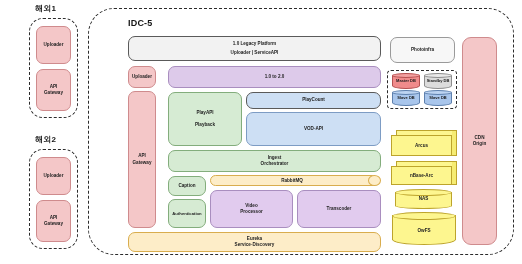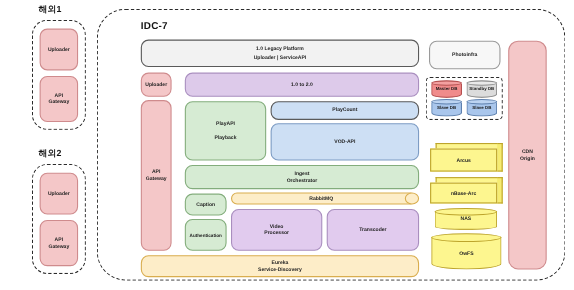--- a/index.html
+++ b/index.html
@@ -131,21 +131,21 @@
   <div class="node pink" style="left:36px; top:69px; width:35px; height:42px; white-space:pre-line;">API
 Gateway</div>
 
   <div class="region-title" style="left:35px; top:134px;">해외2</div>
   <div class="region" style="left:29px; top:149px; width:49px; height:100px;"></div>
   <div class="node pink" style="left:36px; top:157px; width:35px; height:38px;">Uploader</div>
   <div class="node pink" style="left:36px; top:200px; width:35px; height:42px; white-space:pre-line;">API
 Gateway</div>
 
   <div class="region" style="left:88px; top:8px; width:426px; height:247px; border-radius:26px;"></div>
-  <div class="region-title idc-title" style="left:128px; top:18px;">IDC-7</div>
+  <div class="region-title idc-title" style="left:128px; top:18px;">IDC-5</div>
 
   <div class="node gray" style="left:128px; top:36px; width:253px; height:25px; flex-direction:column; gap:2.5px;">
     <div>1.0 Legacy Platform</div>
     <div style="font-weight:bold;">Uploader | ServiceAPI</div>
   </div>
 
   <div class="node pink" style="left:128px; top:66px; width:28px; height:22px;">Uploader</div>
   <div class="node pink" style="left:128px; top:91px; width:28px; height:137px; white-space:pre-line;">API
 Gateway</div>
 

